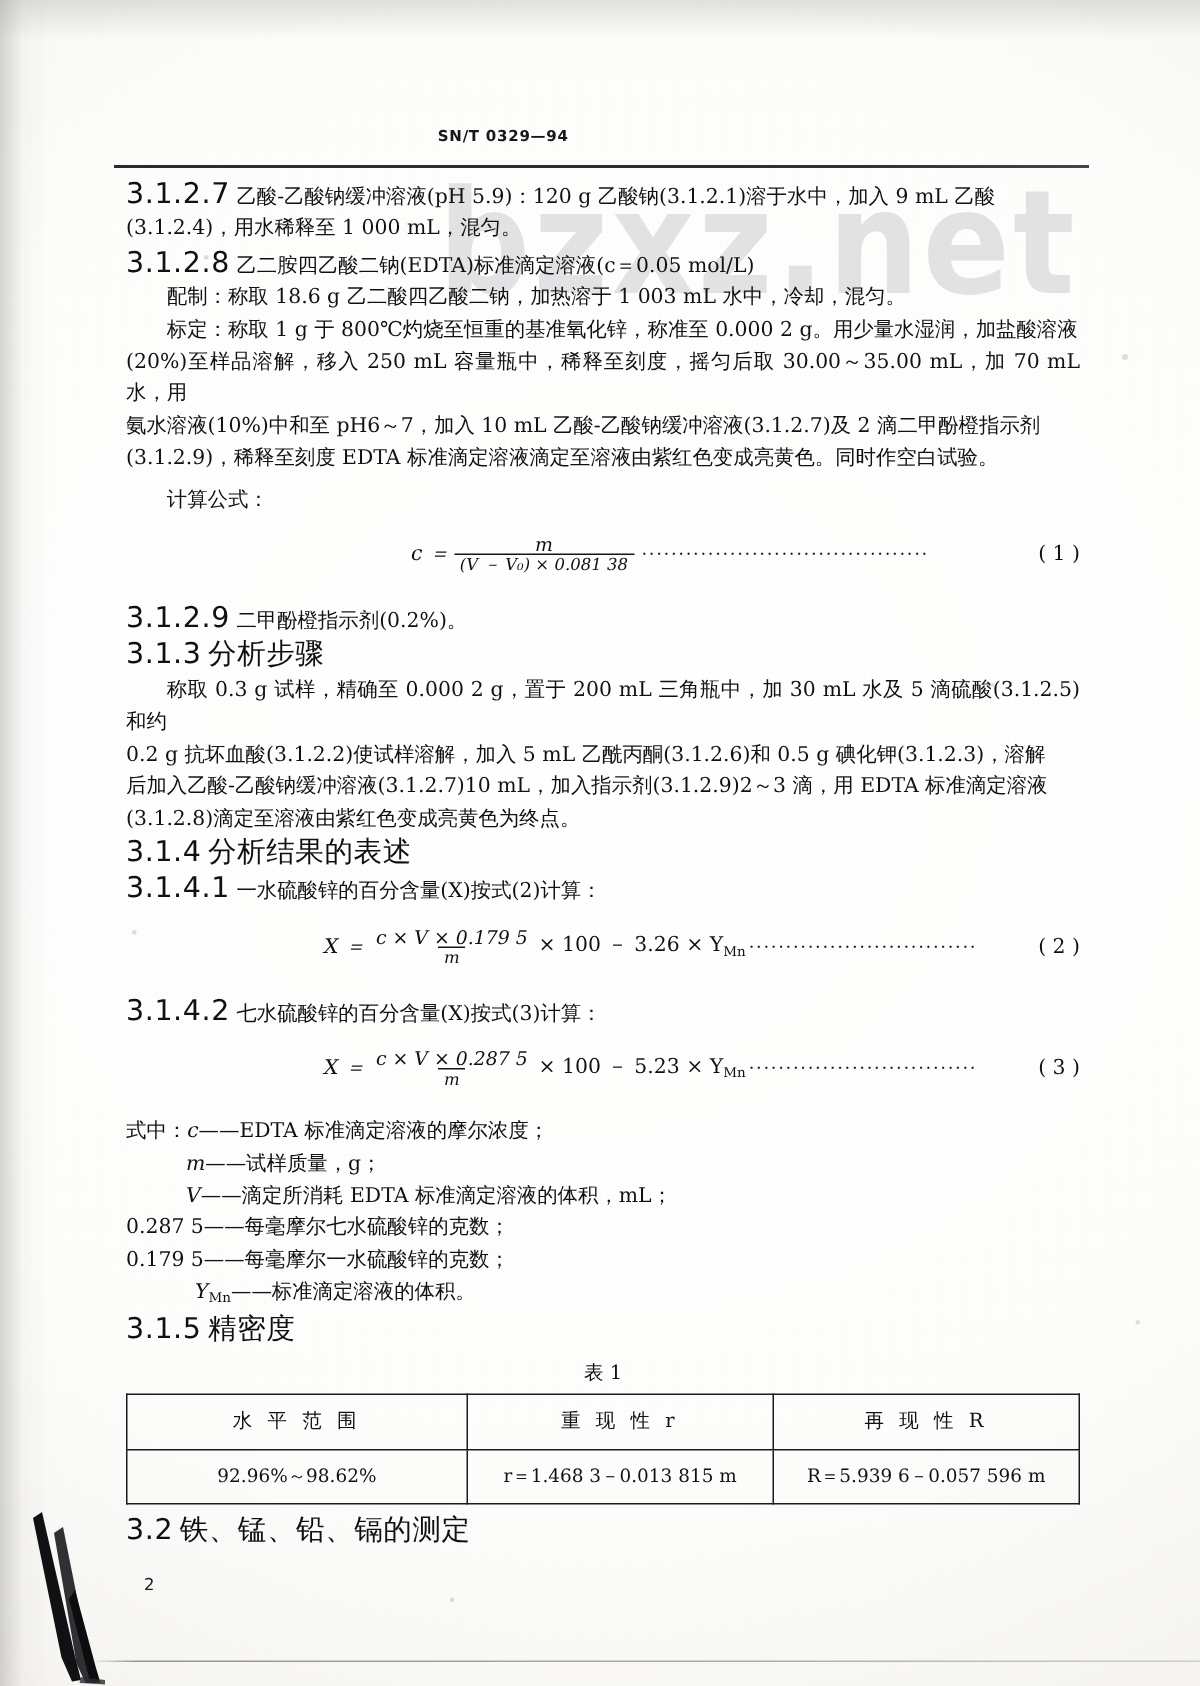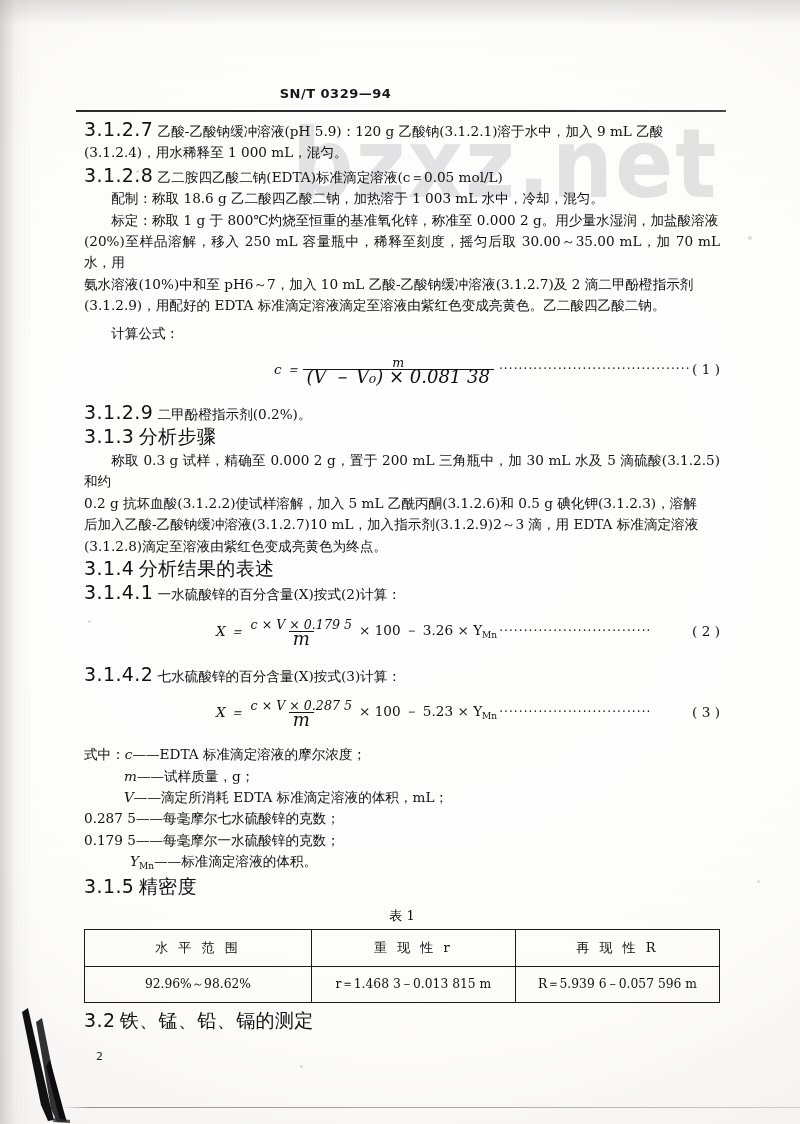--- a/index.html
+++ b/index.html
@@ -46,21 +46,21 @@
     font-weight:bold;font-size:86px;letter-spacing:2px;
     color:rgba(120,122,128,.20);
     user-select:none;pointer-events:none;line-height:1;
     transform:scaleY(1.12);
   }
 
   
   .hdr{
     position:absolute;left:0;top:86px;width:671px;text-align:center;
     font-family:"DejaVu Sans","Liberation Sans",sans-serif;
-    font-weight:bold;font-size:13px;color:#17171a;letter-spacing:.5px;
+    font-weight:bold;font-size:10px;color:#17171a;letter-spacing:.5px;
   }
   .hdr-rule{
     position:absolute;left:76px;top:110px;width:650px;height:2px;
     background:linear-gradient(90deg,#2b2b2e 0%,#303033 75%,#45454a 100%);
   }
 
   
   .content{
     position:absolute;left:84px;top:118px;width:636px;
     color:#101013;font-size:13.6px;line-height:21.4px;
@@ -74,21 +74,21 @@
   .gap-m{height:12px;}
   .gap-l{height:17px;}
 
   
   .formula{
     display:flex;align-items:center;justify-content:flex-start;
     font-size:13.6px;white-space:nowrap;
   }
   .frac{display:inline-flex;flex-direction:column;align-items:center;vertical-align:middle;margin:0 3px;}
   .frac .nu{padding:0 4px;font-size:12.6px;line-height:13px;}
-  .frac .de{padding:0 4px;font-size:18px;line-height:14px;border-top:1.3px solid #141417;}
+  .frac .de{padding:0 4px;font-size:11px;line-height:14px;border-top:1.3px solid #141417;}
   .it{font-style:italic;}
   .dots{flex:1;overflow:hidden;white-space:nowrap;letter-spacing:1.1px;font-size:12px;color:#19191c;margin:0 2px;}
   .eqno{white-space:nowrap;}
   sub{font-size:9px;vertical-align:baseline;position:relative;top:3px;}
 
   
   .tbl-cap{
     text-align:center;font-size:13px;margin:0;
   }
   table.t1{
@@ -144,21 +144,21 @@
     <div class="p ind">
       <span>标定</span><span>：</span><span>称取 1 g 于 800℃灼烧至恒重的基准氧化锌，称准至 0.000 2 g。用少量水湿润，加盐酸溶液</span>
     </div>
     <div class="p">
       <span>(20%)至样品溶解，移入 250 mL 容量瓶中，稀释至刻度，摇匀后取 30.00～35.00 mL，加 70 mL 水，用</span>
     </div>
     <div class="p">
       <span>氨水溶液(10%)中和至 pH6～7，加入 10 mL 乙酸-乙酸钠缓冲溶液(3.1.2.7)及 2 滴二甲酚橙指示剂</span>
     </div>
     <div class="p">
-      <span>(3.1.2.9)，用配好的 EDTA 标准滴定溶液滴定至溶液由紫红色变成亮黄色。乙二酸四乙酸二钠。</span>
+      <span>(3.1.2.9)，稀释至刻度 EDTA 标准滴定溶液滴定至溶液由紫红色变成亮黄色。同时作空白试验。</span>
     </div>
 
     <div class="gap-s"></div>
     <div class="p ind">计算公式：</div>
 
     <div class="gap-m"></div>
     <div class="formula" style="padding-left:190px;">
       <span class="it">c ＝</span>
       <span class="frac">
         <span class="nu it">m</span>

